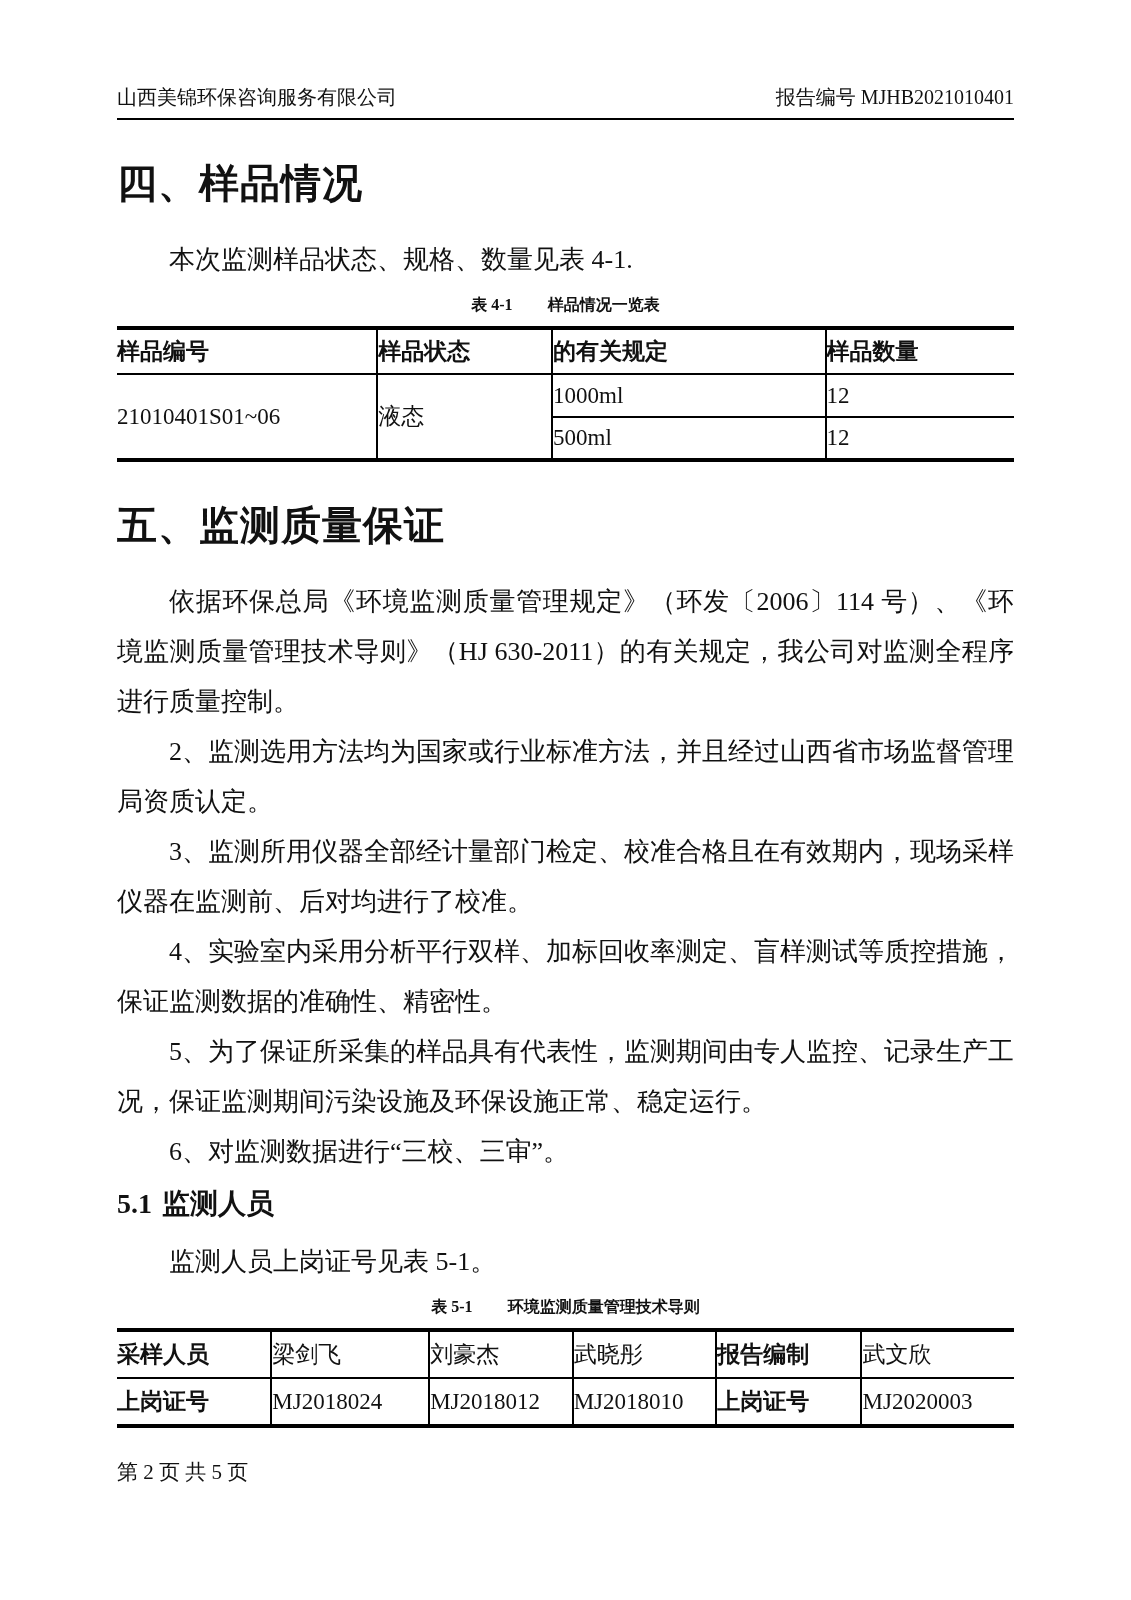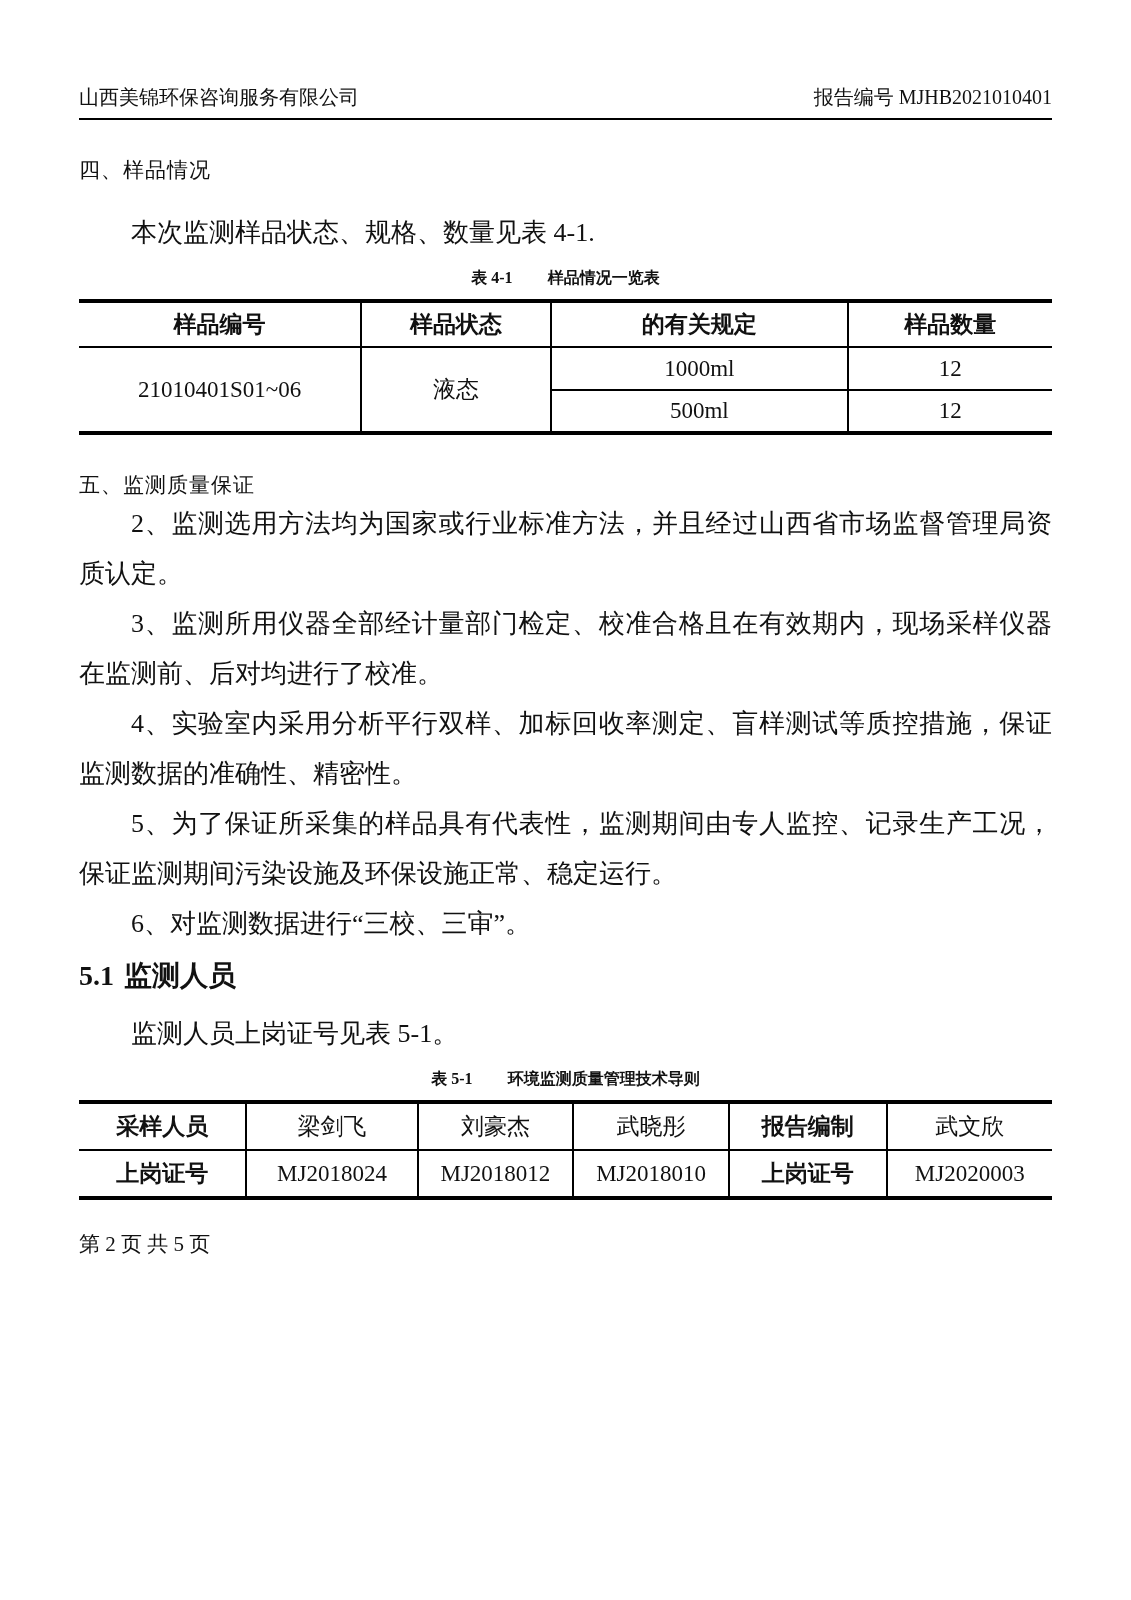--- a/index.html
+++ b/index.html
@@ -7,39 +7,39 @@
   .page {
     position: relative;
     width: 1131px;
     height: 1600px;
     margin: 0 auto;
     background: #ffffff;
     color: #111111;
     font-family: "Liberation Serif", "DejaVu Serif", serif;
     overflow: hidden;
   }
-  .content { padding: 0 79px; margin-top: 21px; }
+  .content { padding: 0 117px; margin-top: 21px; }
 
   
   .page-header {
     margin-top: 84px;
     display: flex;
     justify-content: space-between;
     align-items: flex-end;
     font-size: 20px;
     padding-bottom: 7px;
     border-bottom: 2px solid #000;
   }
 
   
   .section-heading {
     margin-top: 36px;
     font-family: "Liberation Sans", "DejaVu Sans", sans-serif;
-    font-weight: normal;
-    font-size: 21px;
+    font-weight: bold;
+    font-size: 40px;
     letter-spacing: 1px;
   }
   .sub-heading {
     margin-top: 8px;
     font-size: 28px;
     font-weight: bold;
   }
   .sub-heading .num { font-family: "Liberation Serif", "DejaVu Serif", serif; }
   .sub-heading .txt { font-family: "Liberation Sans", "DejaVu Sans", sans-serif; margin-left: 10px; }
 
@@ -63,21 +63,21 @@
   .caption .cap-label { margin-right: 2.2em; }
 
   
   table {
     width: 100%;
     border-collapse: collapse;
     table-layout: fixed;
     border-top: 4px solid #000;
     border-bottom: 4px solid #000;
     font-size: 23px;
-    text-align: center;
+    text-align: left;
   }
   td, th { vertical-align: middle; font-weight: normal; }
   .bold { font-weight: bold; }
   .vr { border-right: 2px solid #000; }
   .hb { border-bottom: 2px solid #000; }
   .t41 th { height: 46px; font-weight: bold; border-bottom: 2px solid #000; }
   .t41 td { height: 43px; }
   .t51 td { height: 48px; }
 
   
@@ -127,20 +127,21 @@
       </tr>
       <tr>
         <td class="vr">500ml</td>
         <td>12</td>
       </tr>
     </tbody>
       </table>
 
     <div class="section-heading">五、监测质量保证</div>
 
+    <p class="para first">依据环保总局《环境监测质量管理规定》（环发〔2006〕114 号）、《环境监测质量管理技术导则》（HJ 630-2011）的有关规定，我公司对监测全程序进行质量控制。</p>
     <p class="para">2、监测选用方法均为国家或行业标准方法，并且经过山西省市场监督管理局资质认定。</p>
     <p class="para">3、监测所用仪器全部经计量部门检定、校准合格且在有效期内，现场采样仪器在监测前、后对均进行了校准。</p>
     <p class="para">4、实验室内采用分析平行双样、加标回收率测定、盲样测试等质控措施，保证监测数据的准确性、精密性。</p>
     <p class="para">5、为了保证所采集的样品具有代表性，监测期间由专人监控、记录生产工况，保证监测期间污染设施及环保设施正常、稳定运行。</p>
     <p class="para">6、对监测数据进行“三校、三审”。</p>
 
     <div class="sub-heading">
       <span class="num">5.1</span><span class="txt">监测人员</span>
     </div>
 

